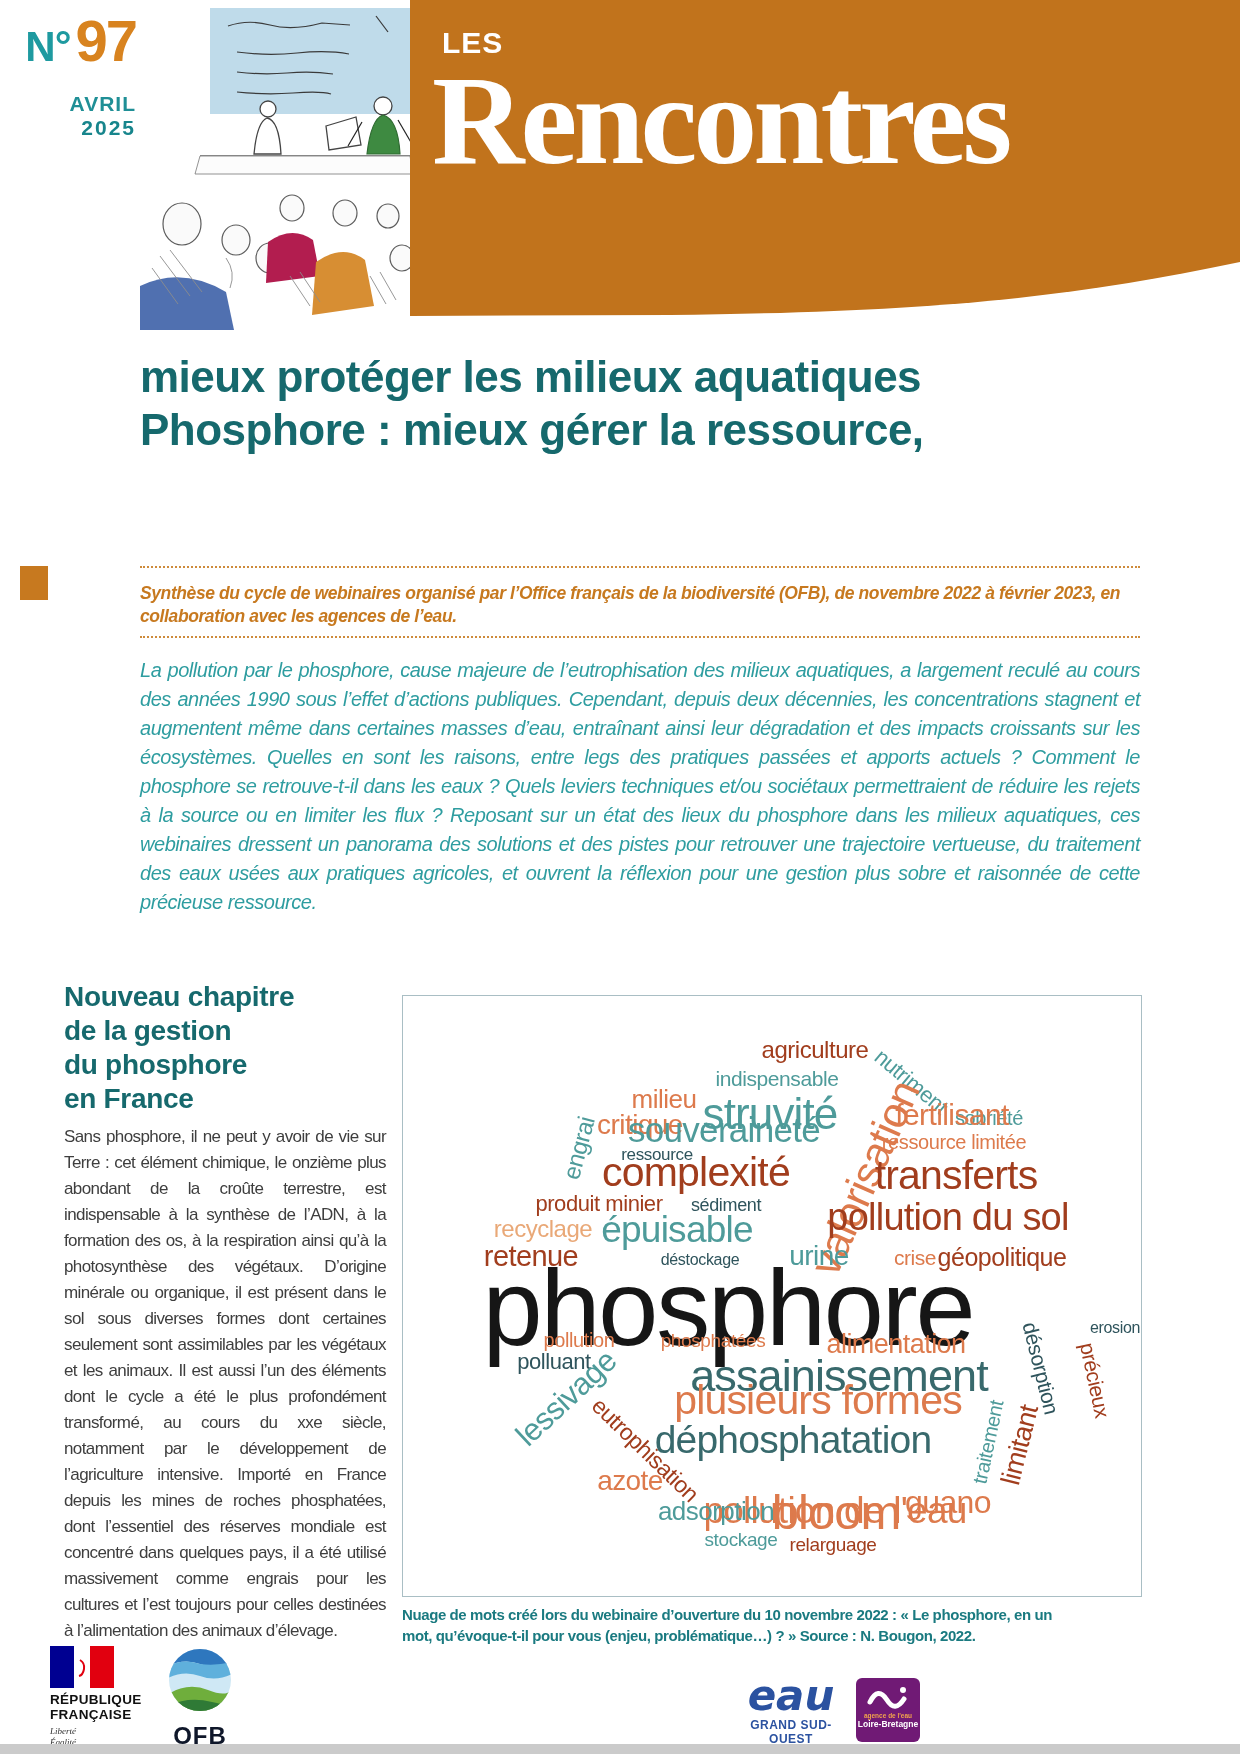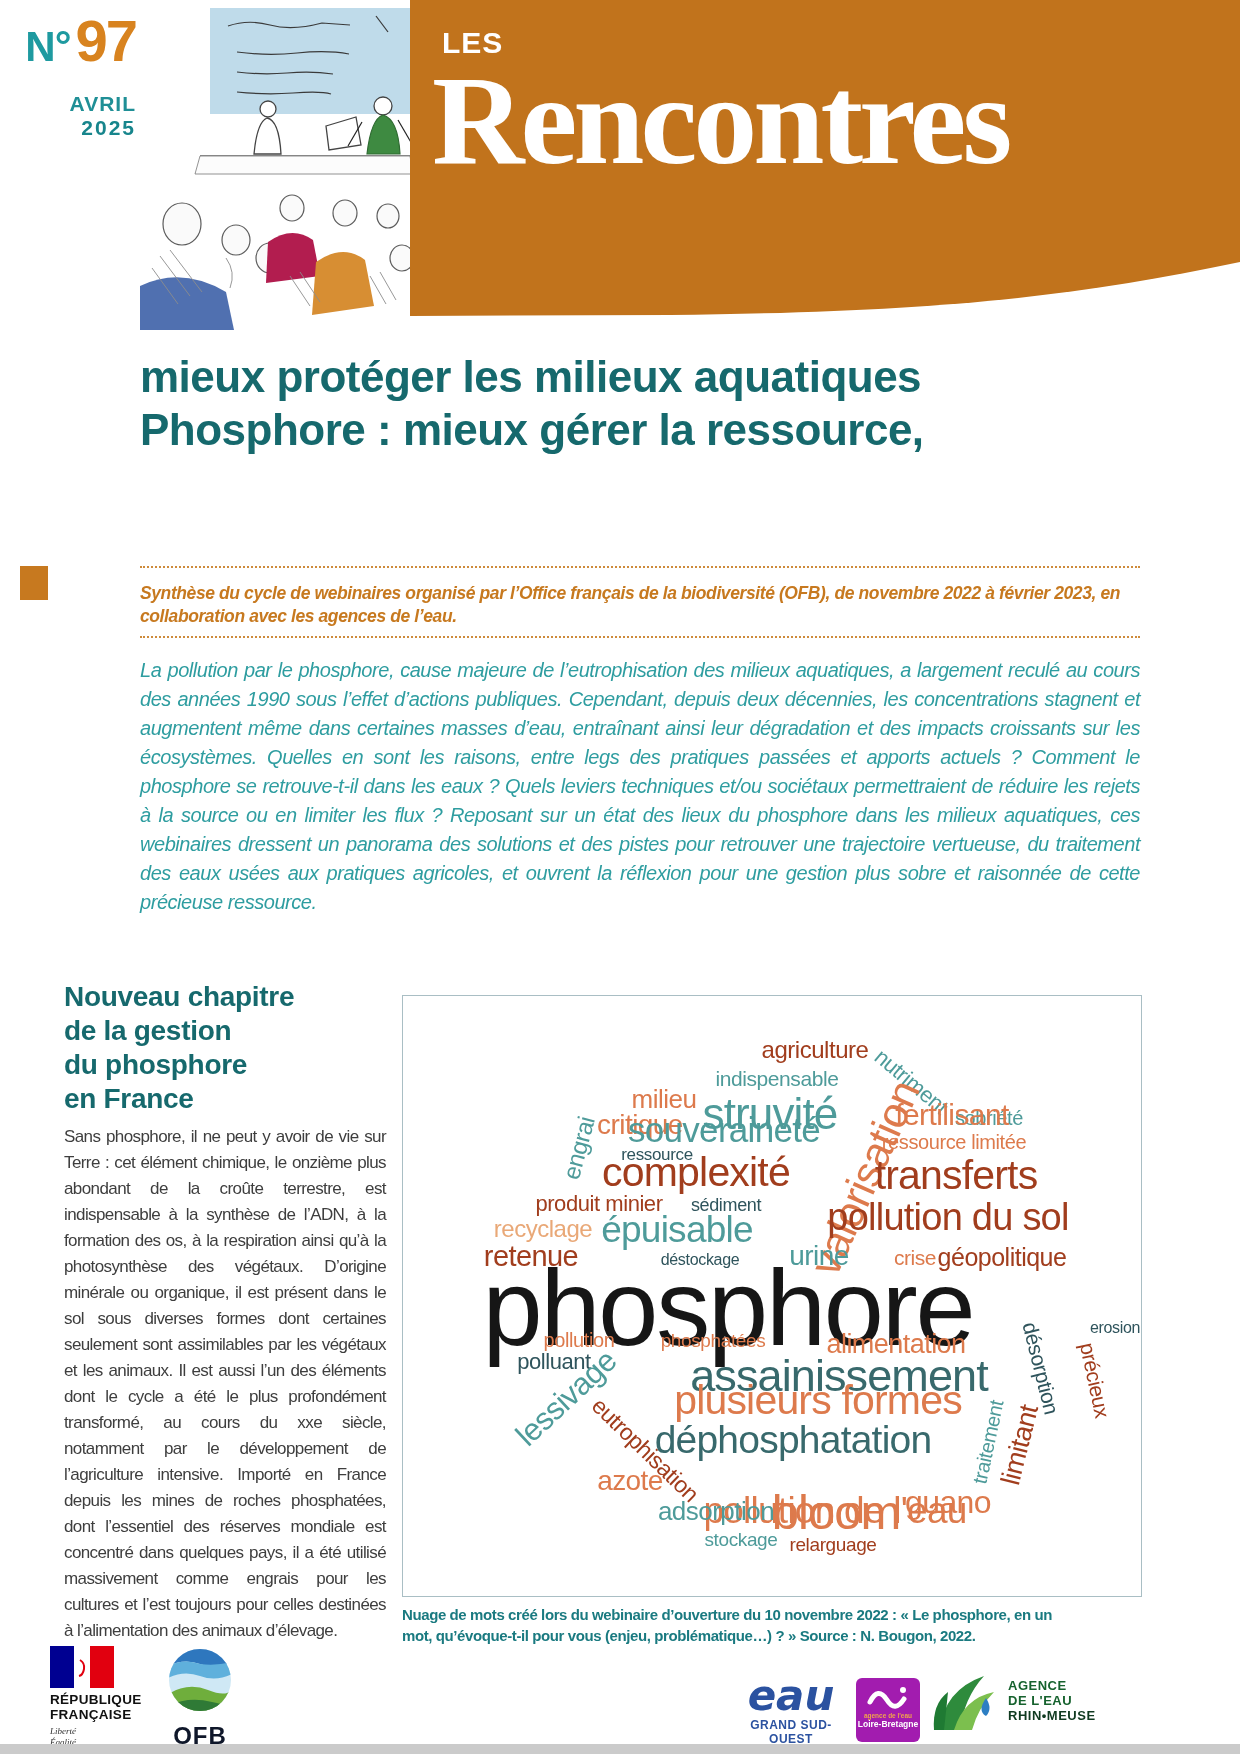--- a/index.html
+++ b/index.html
@@ -57,21 +57,21 @@
   .rf-motto{margin-top:4px;color:#333;font-family:"Liberation Serif", serif;font-style:italic;
             font-size:9px;line-height:11px;}
   .ofb-block{position:absolute;left:160px;top:1648px;width:80px;text-align:center;}
   .ofb-acronym{margin-top:10px;color:#0f172a;font-weight:bold;font-size:24px;letter-spacing:1px;}
   .ofb-sub{color:#0B2D6B;font-weight:bold;font-size:5.8px;line-height:7px;letter-spacing:0.4px;}
   .gso-block{position:absolute;left:733px;top:1676px;width:116px;text-align:center;}
   .gso-word{color:#2B52A0;font-weight:bold;font-style:italic;font-size:42px;line-height:40px;
             font-family:"DejaVu Sans", sans-serif;}
   .gso-region{margin-top:2px;color:#2B52A0;font-weight:bold;font-size:12px;letter-spacing:0.5px;}
   .gso-agency{margin-top:2px;color:#D2772A;font-weight:bold;font-size:6.3px;letter-spacing:0.3px;}
-  .lb-block{position:absolute;left:856px;top:1678px;width:64px;height:64px;background:#a21caf;
+  .lb-block{position:absolute;left:856px;top:1678px;width:64px;height:64px;background:#701a75;
             border-radius:6px;text-align:center;}
   .lb-glyph{display:block;margin:4px auto 0;}
   .lb-line1{color:#F0A24C;font-size:6.5px;font-weight:bold;}
   .lb-line2{color:#fff;font-size:8.5px;font-weight:bold;}
   .rm-block{position:absolute;left:930px;top:1664px;width:210px;display:flex;align-items:center;gap:6px;}
   .rm-text{text-align:left;}
   .rm-l1,.rm-l2{color:#16622E;font-weight:bold;font-size:13px;line-height:15px;letter-spacing:0.5px;}
   .rm-l3{color:#103A20;font-weight:bold;font-size:13px;line-height:16px;letter-spacing:0.5px;}
 
   .bottom-strip{position:absolute;left:0;top:1744px;width:1240px;height:10px;background:#CBCBCB;}
@@ -260,28 +260,15 @@
 
   <div class="lb-block">
     <svg class="lb-glyph" width="44" height="30" viewBox="0 0 44 30">
       <path d="M4 20 q8 -16 17 -2 q8 13 17 -1" stroke="#ffffff" stroke-width="5" fill="none" stroke-linecap="round"></path>
       <circle cx="37" cy="8" r="3" fill="#ffffff"></circle>
     </svg>
     <div class="lb-line1">agence de l'eau</div>
     <div class="lb-line2">Loire-Bretagne</div>
   </div>
 
-  <div class="rm-block">
-    <svg width="72" height="74" viewBox="0 0 72 74">
-      <path d="M10 66 Q14 26 54 12 Q34 34 30 66 Z" fill="#2E8B3C"></path>
-      <path d="M24 66 Q34 34 64 28 Q48 44 42 66 Z" fill="#7CBF4E"></path>
-      <path d="M4 66 Q2 40 18 28 Q16 48 14 66 Z" fill="#1F7A33"></path>
-      <path d="M56 34 q7 11 0 18 q-9 -5 0 -18" fill="#2D7EC3"></path>
-    </svg>
-    <div class="rm-text">
-      <div class="rm-l1">AGENCE</div>
-      <div class="rm-l2">DE L'EAU</div>
-      <div class="rm-l3">RHIN•MEUSE</div>
-    </div>
-  </div>
 
   <div class="bottom-strip"></div>
 </div>
 
 </body></html>

